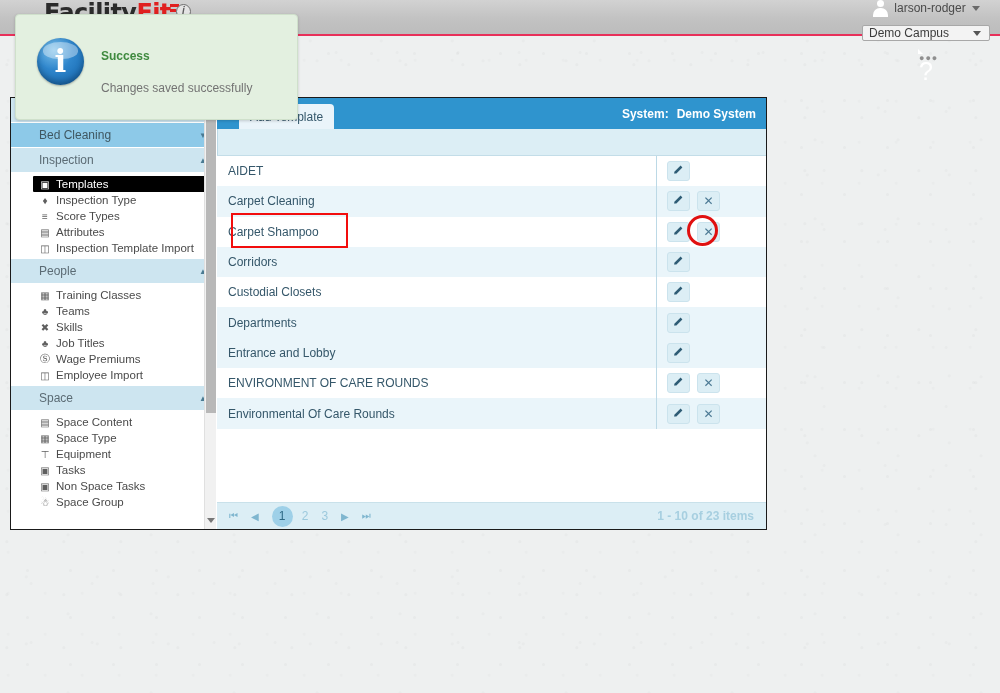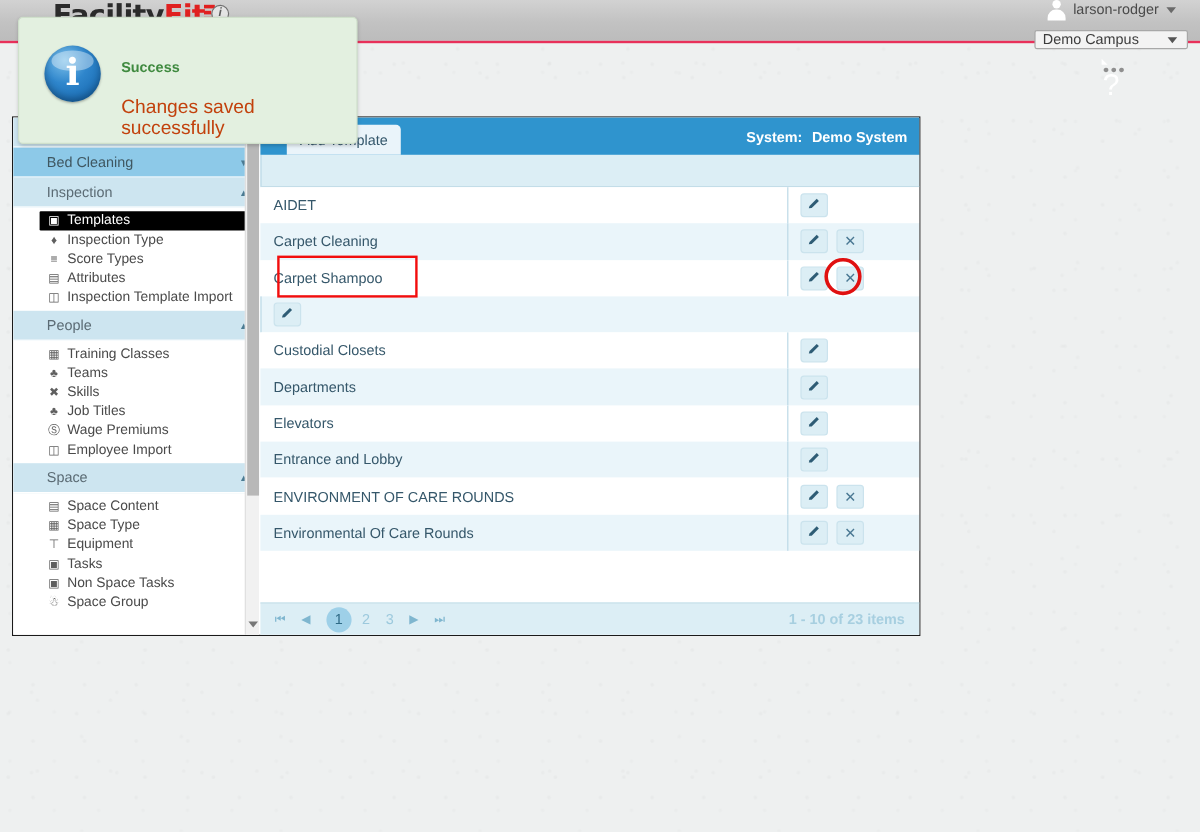--- a/index.html
+++ b/index.html
@@ -185,21 +185,21 @@
   }
   .toast-ico::before {
     content:""; position:absolute; left:6px; top:4px; width:35px; height:17px;
     border-radius: 50% 50% 45% 45%; background: rgba(255,255,255,.38);
   }
   .toast-ico .i {
     position:absolute; left:0; right:0; top:7px; text-align:center;
     font-family:"DejaVu Serif", serif; font-size: 31px; font-weight: bold; color:#fff; line-height:33px;
   }
   .toast-title { position:absolute; left:85px; top:34px; font-size:12px; font-weight:bold; color:#3f8a3f; }
-  .toast-msg { position:absolute; left:85px; top:66px; font-size:16px; color:#c2410c; }
+  .toast-msg { position:absolute; left:85px; top:66px; font-size:12px; color:#737373; }
 </style>
 </head>
 <body>
 
 <div class="app-header">
   <div class="logo">
     <span>Facility</span><span class="fit">Fit</span><span class="logo-mark"></span>
   </div>
   <div class="info-badge">i</div>
 
@@ -407,50 +407,41 @@
             <span><svg width="11" height="11" viewBox="0 0 11 11">
                   <path d="M1 9.5 L1.6 7.6 L7.6 1.6 L9.4 3.4 L3.4 9.4 Z" fill="#2e5c75"></path>
                 </svg></span>
           </div>
           <div class="act-btn x">
               <span>✕</span>
             </div>
         </div>
       </div>
       <div class="row even">
+        <div class="r-desc">Corridors</div>
         <div class="r-act">
           <div class="act-btn">
             <span><svg width="11" height="11" viewBox="0 0 11 11">
                   <path d="M1 9.5 L1.6 7.6 L7.6 1.6 L9.4 3.4 L3.4 9.4 Z" fill="#2e5c75"></path>
                 </svg></span>
           </div>
         </div>
       </div>
       <div class="row odd">
         <div class="r-desc">Custodial Closets</div>
         <div class="r-act">
           <div class="act-btn">
             <span><svg width="11" height="11" viewBox="0 0 11 11">
                   <path d="M1 9.5 L1.6 7.6 L7.6 1.6 L9.4 3.4 L3.4 9.4 Z" fill="#2e5c75"></path>
                 </svg></span>
           </div>
         </div>
       </div>
       <div class="row even">
         <div class="r-desc">Departments</div>
-        <div class="r-act">
-          <div class="act-btn">
-            <span><svg width="11" height="11" viewBox="0 0 11 11">
-                  <path d="M1 9.5 L1.6 7.6 L7.6 1.6 L9.4 3.4 L3.4 9.4 Z" fill="#2e5c75"></path>
-                </svg></span>
-          </div>
-        </div>
-      </div>
-      <div class="row odd">
-        <div class="r-desc">Elevators</div>
         <div class="r-act">
           <div class="act-btn">
             <span><svg width="11" height="11" viewBox="0 0 11 11">
                   <path d="M1 9.5 L1.6 7.6 L7.6 1.6 L9.4 3.4 L3.4 9.4 Z" fill="#2e5c75"></path>
                 </svg></span>
           </div>
         </div>
       </div>
       <div class="row even">
         <div class="r-desc">Entrance and Lobby</div>

